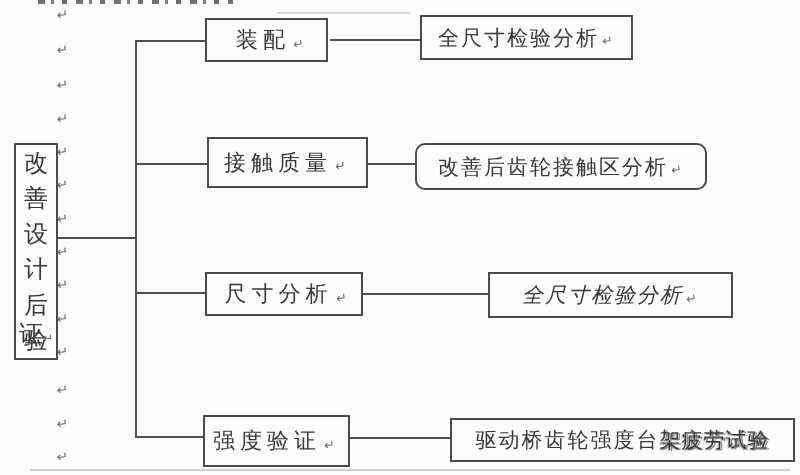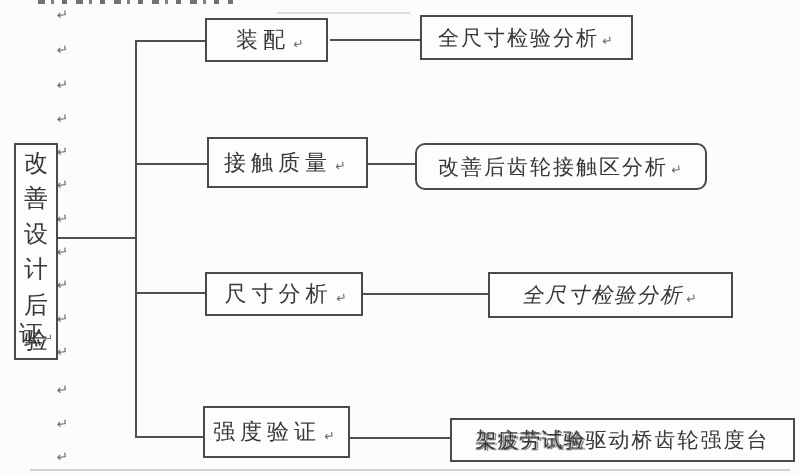--- a/index.html
+++ b/index.html
@@ -124,24 +124,24 @@
 
   <div class="box cat" style="left:205px;top:272px;width:158px;height:44px;padding-left:8px;">
     <span class="lbl">尺寸分析</span>
       <span class="inmark">↵</span>
   </div>
   <div class="box det" style="left:488px;top:272px;width:245px;height:46px;font-style:italic;">
     <span class="lbl">全尺寸检验分析</span>
       <span class="inmark">↵</span>
   </div>
 
-  <div class="box cat" style="left:203px;top:406px;width:147px;height:52px;">
+  <div class="box cat" style="left:203px;top:415px;width:147px;height:52px;">
     <span class="lbl">强度验证</span>
       <span class="inmark">↵</span>
   </div>
   <div class="box det" style="left:450px;top:418px;width:345px;height:44px;">
-    <span class="lbl ghost">架疲劳试验</span>
-      <span class="lbl">驱动桥齿轮强度台</span>
+    <span class="lbl">驱动桥齿轮强度台</span>
+      <span class="lbl ghost">架疲劳试验</span>
   </div>
 
   <div class="bottomline"></div>
 
 </div>
 
 </body></html>

